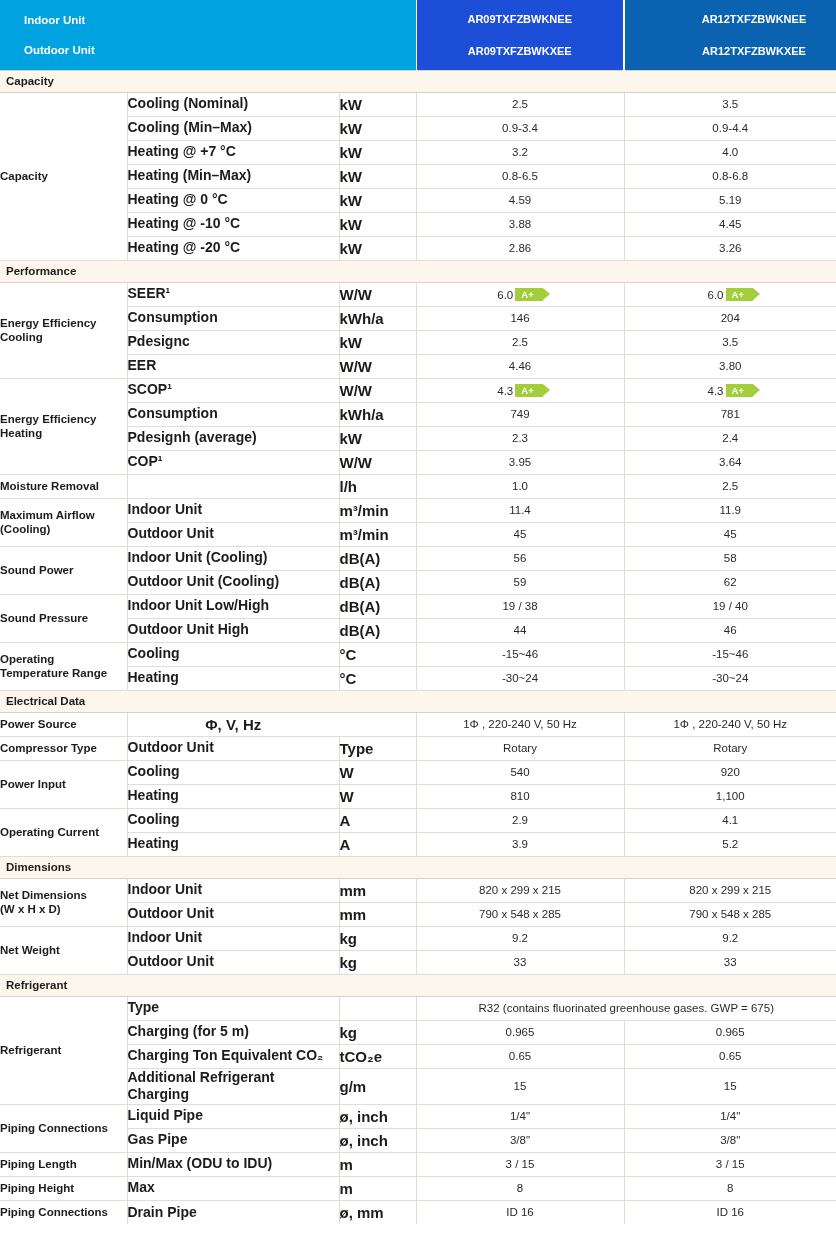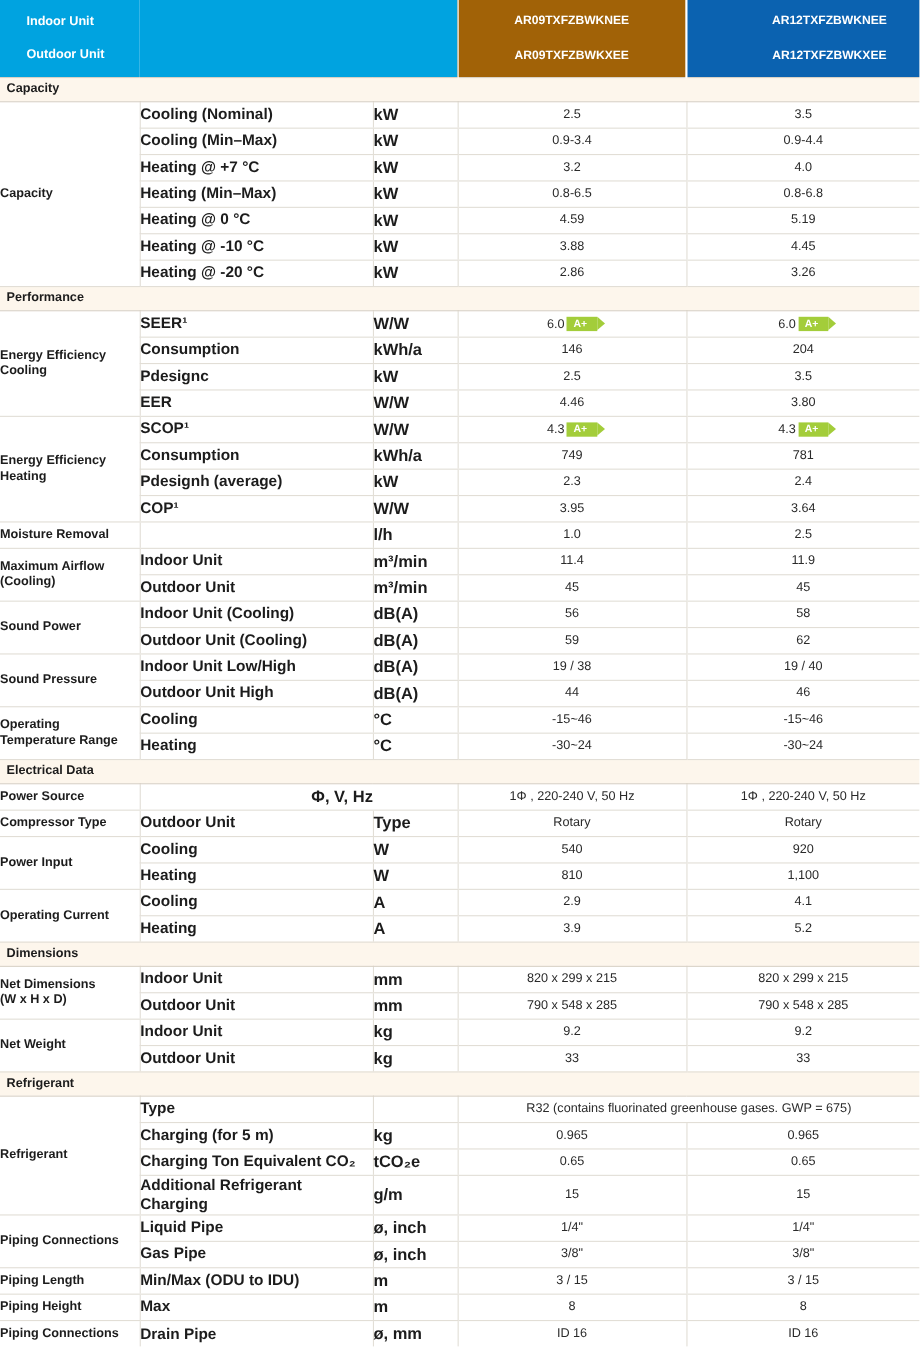--- a/index.html
+++ b/index.html
@@ -48,21 +48,21 @@
     height: 70px;
   }
   .hdr-model {
     color: #ffffff;
     font-weight: bold;
     font-size: 11px;
     text-align: center;
     height: 70px;
     line-height: 32px;
   }
-  .hdr-model.m1 { background: #a16207; border-left: 1px solid #ffffff;}
+  .hdr-model.m1 { background: #1d4ed8; border-left: 1px solid #ffffff;}
   .hdr-model.m2 { background: #0b62b0; border-left: 2px solid #ffffff; padding-left: 47px; }
   .hdr-model .line { display: block; }
 
   
   tr.section td {
     background: #fdf6ec;
     font-weight: bold;
     font-size: 11.5px;
     color: #1c1c1c;
     height: 22px;
@@ -359,21 +359,21 @@
     <td class="val">-30~24</td>
     <td class="val">-30~24</td>
   </tr>
 
   <tr class="section">
     <td colspan="5">Electrical Data</td>
   </tr>
 
   <tr class="r">
     <td class="grp">Power Source</td>
-    <td class="unit" style="text-align:right">Φ, V, Hz</td>
+    <td class="unit" style="text-align:center">Φ, V, Hz</td>
     <td class="val noleft"></td>
     <td class="val">1Φ , 220-240 V, 50 Hz</td>
     <td class="val">1Φ , 220-240 V, 50 Hz</td>
   </tr>
 
   <tr class="r">
     <td class="grp">Compressor Type</td>
     <td class="sub">Outdoor Unit</td>
     <td class="unit">Type</td>
     <td class="val">Rotary</td>

